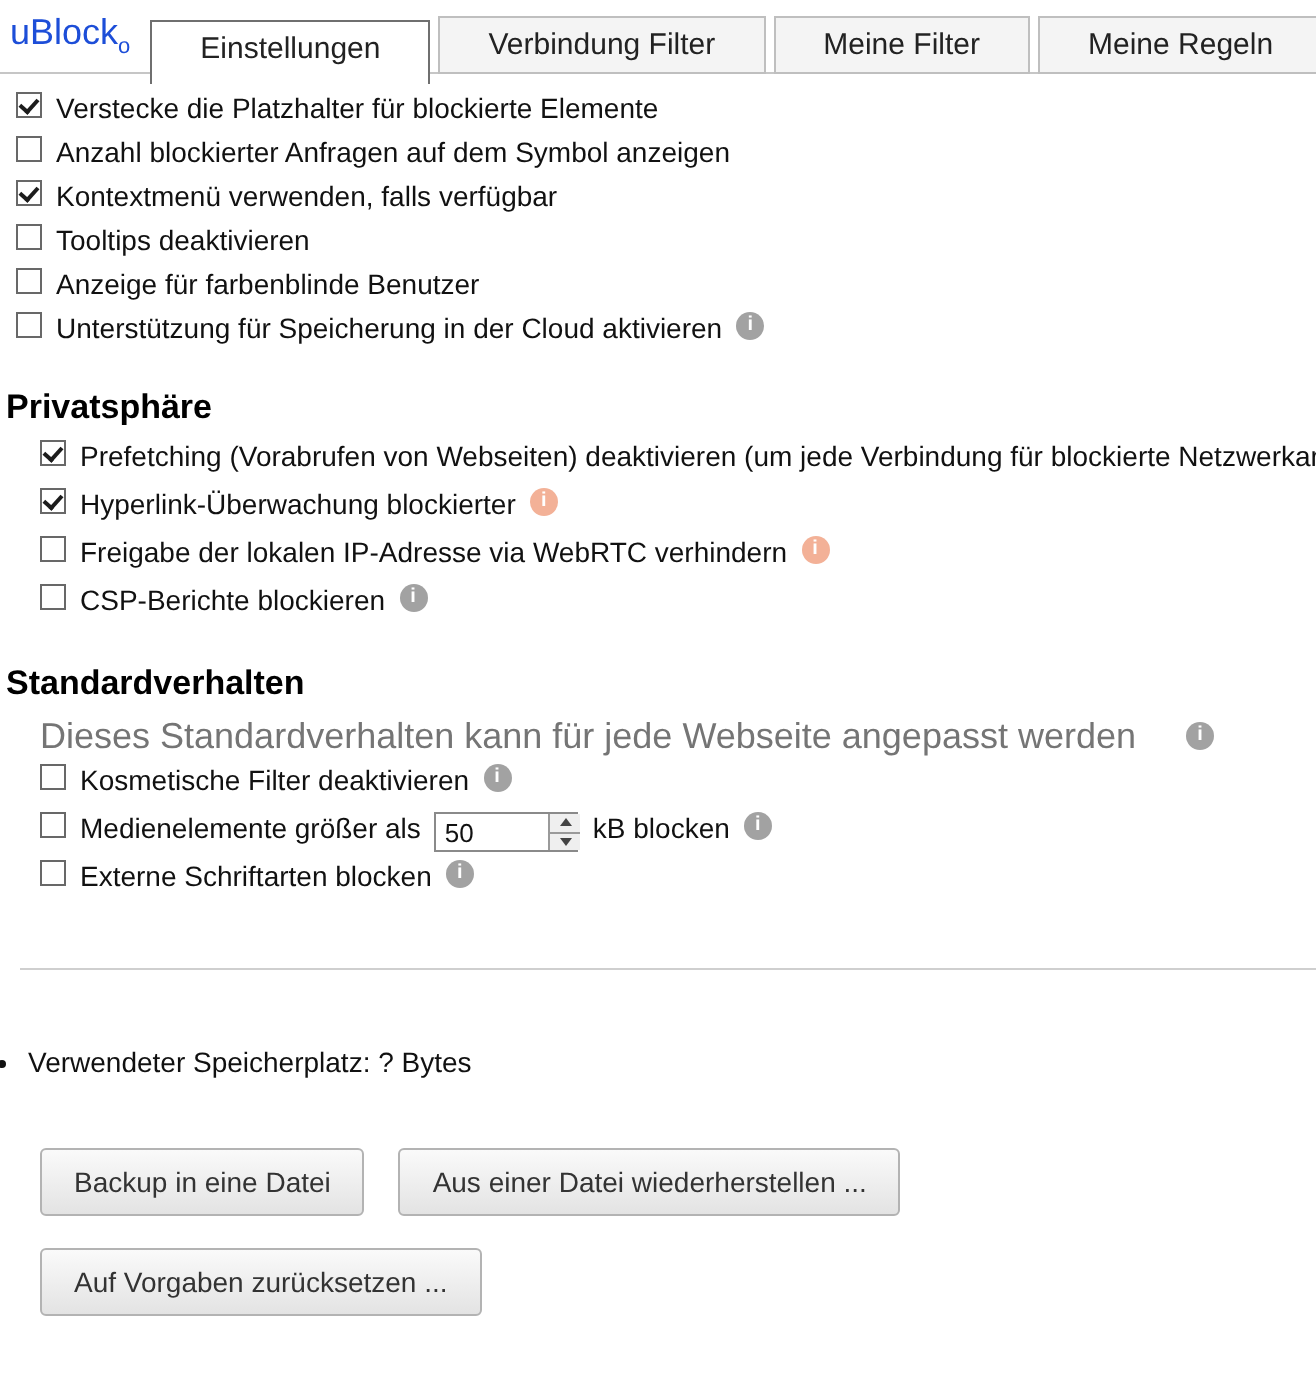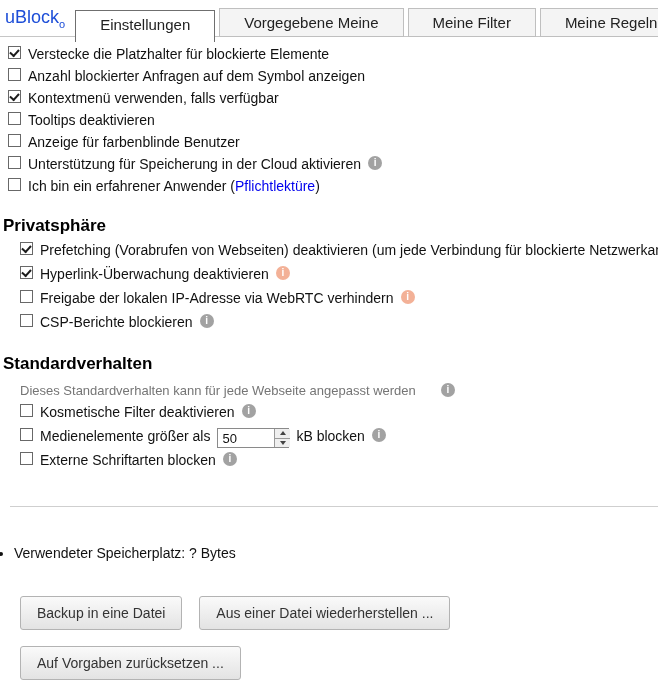--- a/index.html
+++ b/index.html
@@ -26,21 +26,21 @@
     background:#fff;border-color:#6f6f6f;border-bottom:none;
     padding-bottom:9px;margin-bottom:-6px;position:relative;z-index:2;
   }
   
   .group1{margin:9px 0 0 8px;}
   .row{display:flex;align-items:flex-start;height:22px;white-space:nowrap;}
   .row.tall{height:24px;}
   .indent{margin-left:20px;}
   .lbl{margin-left:7px;}
   h2{font-size:17px;margin:16px 0 6px 3px;color:#000;}
-  .note{color:#757575;font-size:13px;margin:2px 0 4px 20px;height:20px;display:flex;align-items:center;gap:18px;}
+  .note{color:#757575;font-size:18px;margin:2px 0 4px 20px;height:20px;display:flex;align-items:center;gap:18px;}
   
   .cb{
     width:13px;height:13px;box-sizing:border-box;flex:none;
     border:1px solid #686868;background:#fff;display:inline-block;
     position:relative;cursor:pointer;
   }
   .cb.on::after{
     content:"";position:absolute;left:1px;top:2px;width:7px;height:4px;
     border-left:2px solid #1c1c1c;border-bottom:2px solid #1c1c1c;
     transform:rotate(-48deg);
@@ -88,21 +88,21 @@
     border:1px solid #b3b3b3;border-radius:3px;
     padding:8px 16px;margin-right:13px;
   }
 </style>
 </head>
 <body>
 
 <div class="tabbar">
   <div class="logo"><span>uBlock</span><sub>o</sub></div>
   <div class="tab active">Einstellungen</div>
-  <div class="tab">Vorgegebene Meine</div>
+  <div class="tab">Verbindung Filter</div>
   <div class="tab">Meine Filter</div>
   <div class="tab">Meine Regeln</div>
   <div class="tab">Whitelist</div>
   <div class="tab">Über</div>
 </div>
 
 <div class="group1">
   <div class="row">
     <span class="cb on"></span>
     <span class="lbl">Verstecke die Platzhalter für blockierte Elemente</span>
@@ -121,37 +121,31 @@
   </div>
   <div class="row">
     <span class="cb"></span>
     <span class="lbl">Anzeige für farbenblinde Benutzer</span>
   </div>
   <div class="row">
     <span class="cb"></span>
     <span class="lbl">Unterstützung für Speicherung in der Cloud aktivieren</span>
     <i class="info gray"></i>
   </div>
-  <div class="row">
-    <span class="cb"></span>
-    <span class="lbl">Ich bin ein erfahrener Anwender (</span>
-      <a class="link">Pflichtlektüre</a>
-      <span class="paren">)</span>
-  </div>
 </div>
 
 <h2>Privatsphäre</h2>
 <div>
   <div class="row tall indent">
     <span class="cb on"></span>
     <span class="lbl">Prefetching (Vorabrufen von Webseiten) deaktivieren (um jede Verbindung für blockierte Netzwerkanfragen zu unterbinden)</span>
   </div>
   <div class="row tall indent">
     <span class="cb on"></span>
-    <span class="lbl">Hyperlink-Überwachung deaktivieren</span>
+    <span class="lbl">Hyperlink-Überwachung blockierter</span>
     <i class="info warn"></i>
   </div>
   <div class="row tall indent">
     <span class="cb"></span>
     <span class="lbl">Freigabe der lokalen IP-Adresse via WebRTC verhindern</span>
     <i class="info warn"></i>
   </div>
   <div class="row tall indent">
     <span class="cb"></span>
     <span class="lbl">CSP-Berichte blockieren</span>

